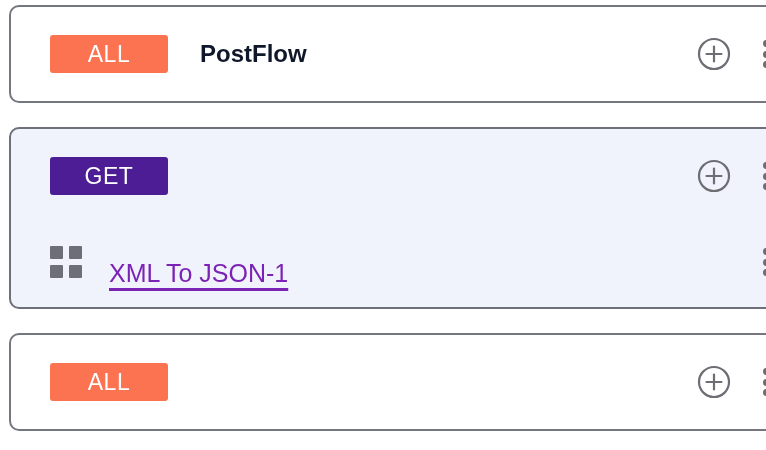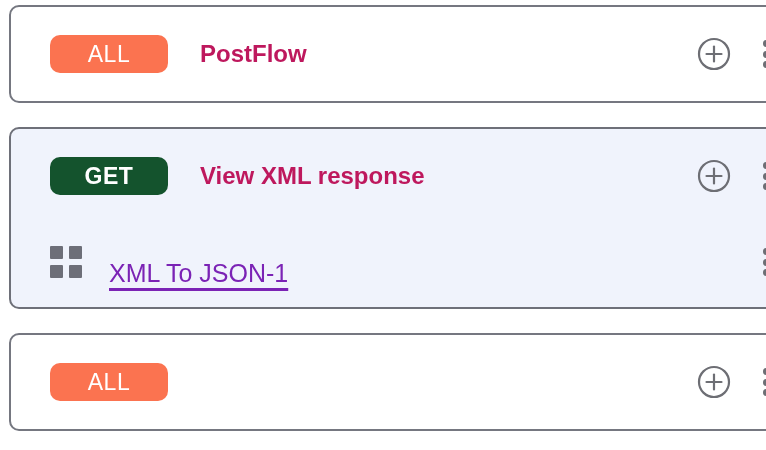--- a/index.html
+++ b/index.html
@@ -49,43 +49,42 @@
     height: 90px;
     padding: 0 0 0 39px;
     box-sizing: border-box;
     margin-top: -6px;
   }
 
   .badge {
     flex: 0 0 auto;
     width: 118px;
     height: 38px;
-    border-radius: 10px;
+    border-radius: 3px;
     display: flex;
     align-items: center;
     justify-content: center;
     color: #ffffff;
     font-size: 23px;
     letter-spacing: 0.5px;
     font-weight: 400;
     user-select: none;
   }
   .badge.all {
     background: #FB7350;
   }
   .badge.get {
-    background: #14532d;
-    font-weight: bold;
+    background: #4c1d95;
   }
 
   .flow-title {
     margin-left: 32px;
     font-size: 24px;
     font-weight: bold;
-    color: #be185d;
+    color: #0f172a;
     white-space: nowrap;
   }
 
   .spacer {
     flex: 1 1 auto;
   }
 
   .row-actions {
     display: flex;
     align-items: center;
@@ -179,21 +178,20 @@
             <span class="dot"></span>
           </span>
         </span>
       </span>
     </div>
   </div>
 
   <div class="flow-card selected">
     <div class="flow-row">
       <span class="badge get">GET</span>
-      <span class="flow-title">View XML response</span>
       <span class="spacer"></span>
       <span class="row-actions">
         <span class="icon-btn plus-circle">
           <svg viewBox="0 0 34 34" width="34" height="34" aria-hidden="true">
             <circle cx="17" cy="17" r="15" fill="none" stroke="#6D6E74" stroke-width="2.2"></circle>
             <line x1="17" y1="9.5" x2="17" y2="24.5" stroke="#6D6E74" stroke-width="2.2" stroke-linecap="round"></line>
             <line x1="9.5" y1="17" x2="24.5" y2="17" stroke="#6D6E74" stroke-width="2.2" stroke-linecap="round"></line>
           </svg>
         </span>
         <span class="icon-btn kebab">

